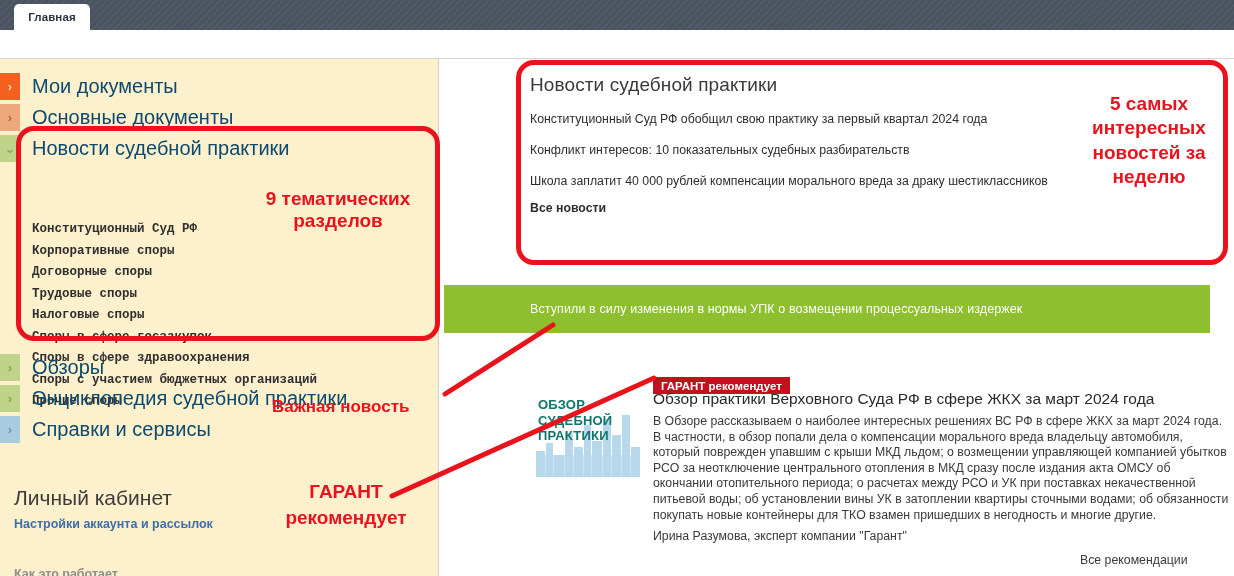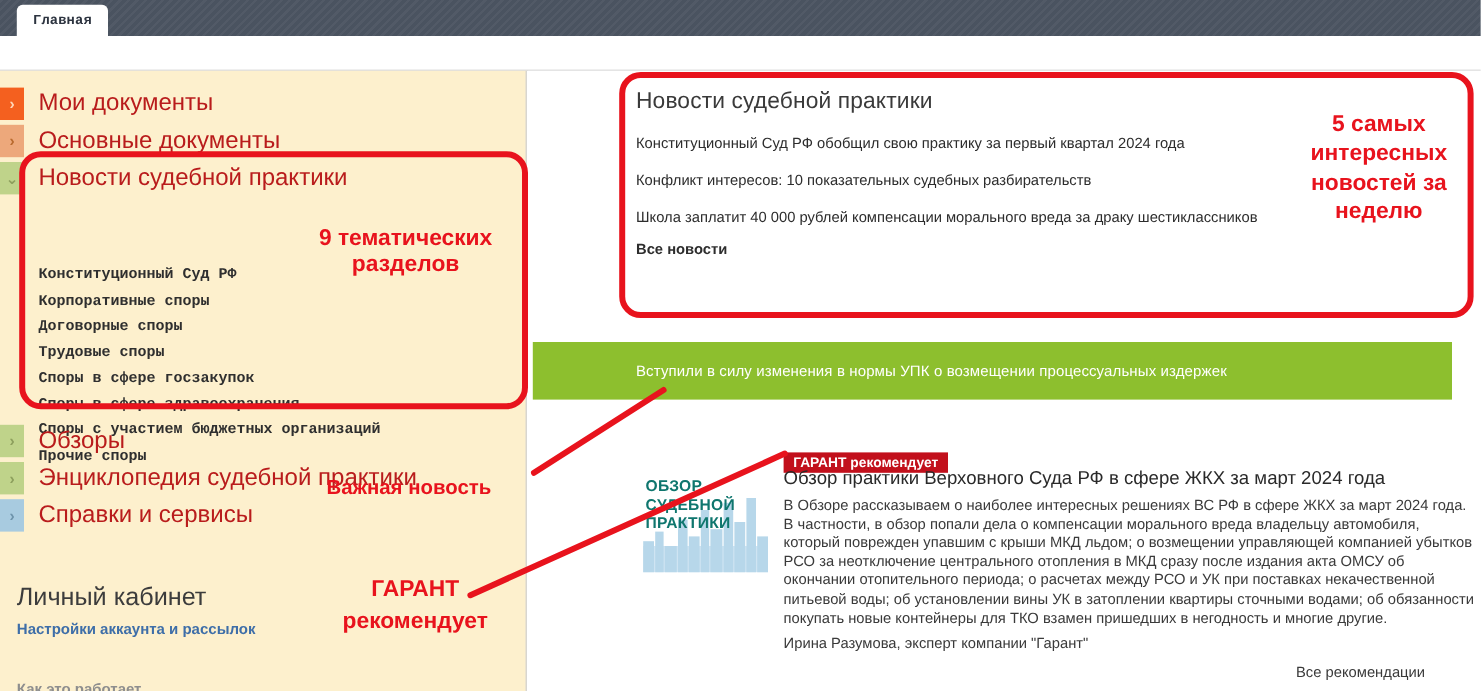--- a/index.html
+++ b/index.html
@@ -17,21 +17,21 @@
     background:
       repeating-linear-gradient(135deg,
         rgba(255,255,255,.045) 0px, rgba(255,255,255,.045) 2px,
         rgba(0,0,0,0) 2px, rgba(0,0,0,0) 5px),
       #4a5360;
   }
   .tab{
     position:absolute;left:14px;top:4px;width:76px;height:26px;
     background:#fff;border-radius:5px 5px 0 0;
     display:flex;align-items:center;justify-content:center;
-    font-size:11.5px;color:#2d3440;font-weight:bold;letter-spacing:.1px;font-family:Liberation Mono, monospace;
+    font-size:11.5px;color:#2d3440;font-weight:bold;letter-spacing:.1px;
   }
   .underbar{
     position:absolute;left:0;top:30px;width:1234px;height:28px;background:#fff;
   }
 
   
   .page{
     position:absolute;left:0;top:58px;width:1234px;height:518px;
     background:#fff;border-top:1px solid #d6d6d6;box-sizing:border-box;
   }
@@ -46,21 +46,21 @@
   .navicon{
     width:20px;height:27px;flex:0 0 20px;
     display:flex;align-items:center;justify-content:center;
     font-size:13px;color:#8a6a33;font-weight:bold;line-height:1;
   }
   .navicon.orange{background:#f4601f;color:#ffd6b8;}
   .navicon.peach {background:#eda87b;color:#b96a2e;}
   .navicon.green {background:#bfd38a;color:#8d9f5d;}
   .navicon.blue  {background:#a8cbe0;color:#6e93ab;}
   .navlabel{
-    margin-left:12px;font-size:20px;color:#b91c1c;font-weight:400;
+    margin-left:12px;font-size:20px;color:#0c4a6e;font-weight:400;
     line-height:27px;white-space:nowrap;
   }
 
   
   .sublist{position:absolute;left:32px;top:160px;width:330px;font-family:Liberation Mono, monospace;}
   .subitem{
     font-size:12.5px;color:#2f2f2f;line-height:21.5px;font-weight:bold;
     white-space:nowrap;
   }
 
@@ -169,20 +169,21 @@
           <div class="navicon green">⌄</div>
           <div class="navlabel">Новости судебной практики</div>
         </div>
       </div>
 
       <div class="sublist">
         <div class="subitem">Конституционный Суд РФ</div>
         <div class="subitem">Корпоративные споры</div>
         <div class="subitem">Договорные споры</div>
         <div class="subitem">Трудовые споры</div>
+        <div class="subitem">Налоговые споры</div>
         <div class="subitem">Споры в сфере госзакупок</div>
         <div class="subitem">Споры в сфере здравоохранения</div>
         <div class="subitem">Споры с участием бюджетных организаций</div>
         <div class="subitem">Прочие споры</div>
       </div>
 
       <div class="nav" style="top:295px;">
         <div class="navrow">
           <div class="navicon green">›</div>
           <div class="navlabel">Обзоры</div>

